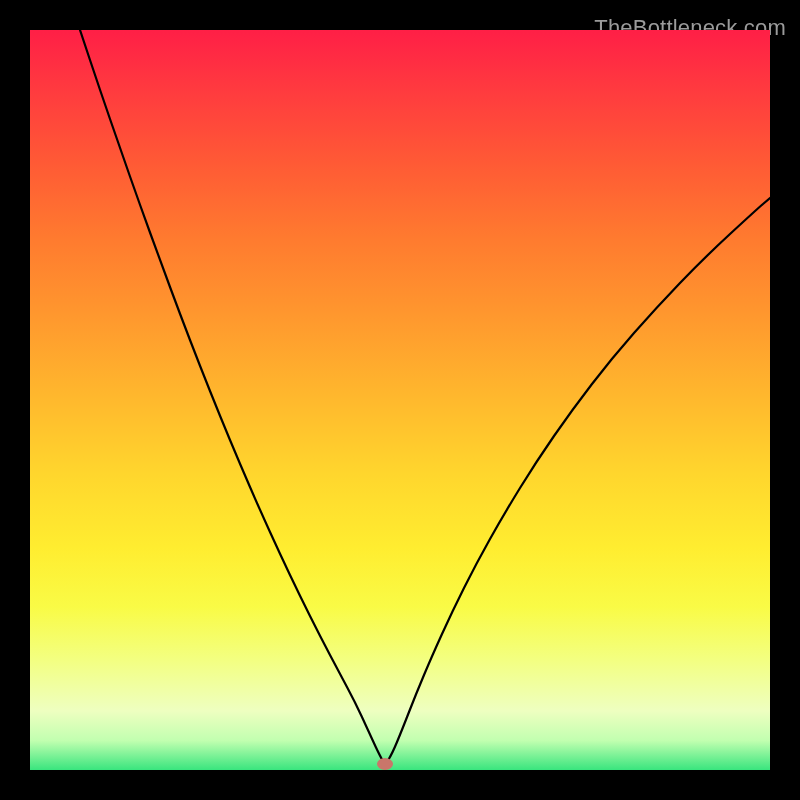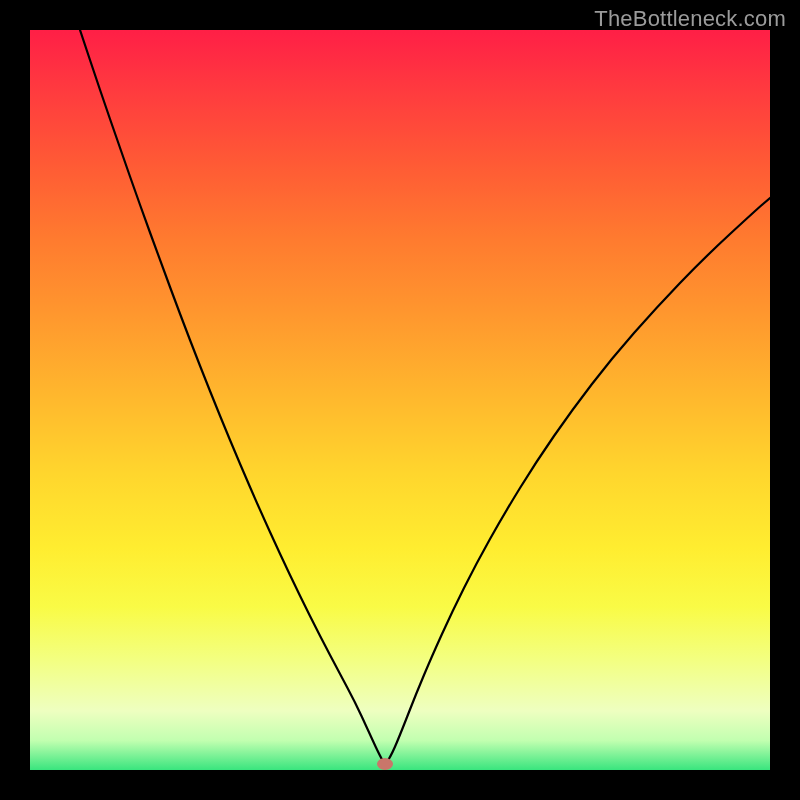--- a/index.html
+++ b/index.html
@@ -56,21 +56,21 @@
     stroke-width: 2.2;
     stroke-linecap: round;
     stroke-linejoin: round;
   }
   .marker {
     fill: #c9766a;
     stroke: none;
   }
   .watermark {
     position: absolute;
-    top: 6px;
+    top: 15px;
     right: 14px;
     color: #9b9b9b;
     font-size: 22px;
     font-weight: 500;
     letter-spacing: 0.2px;
     user-select: none;
   }
 </style>
 </head>
 <body>

